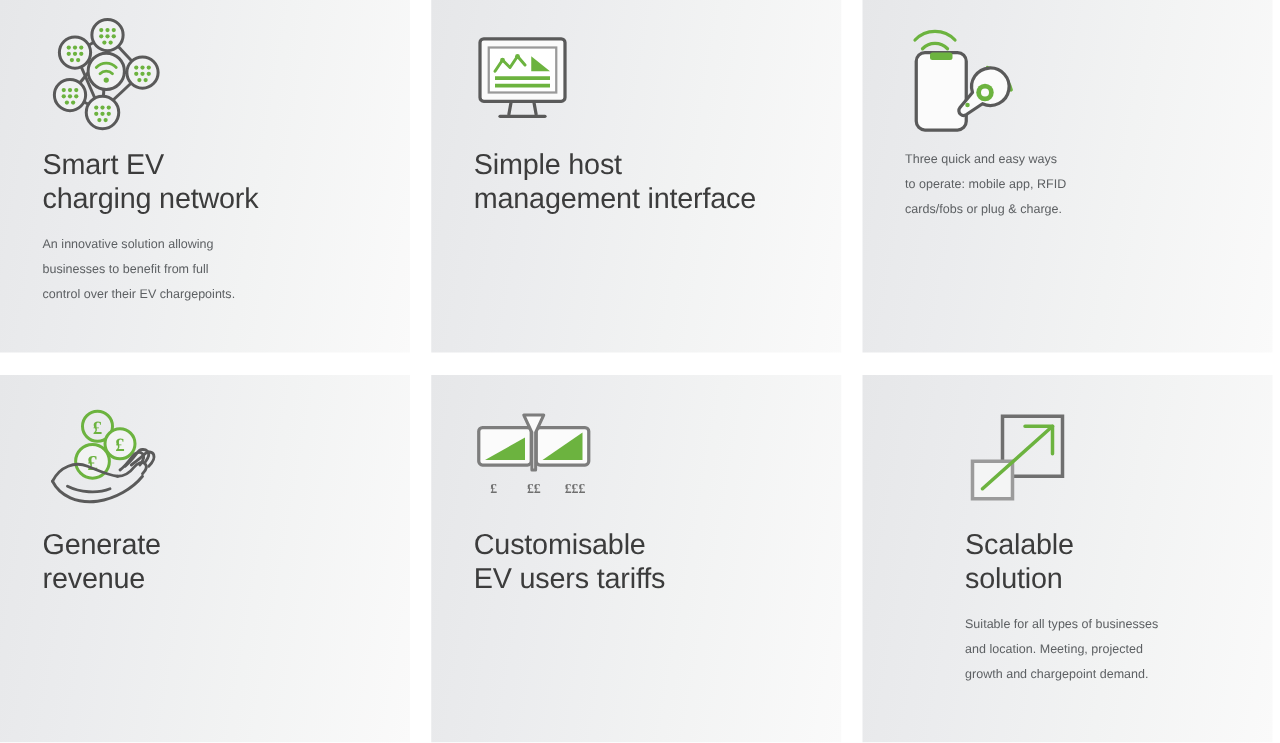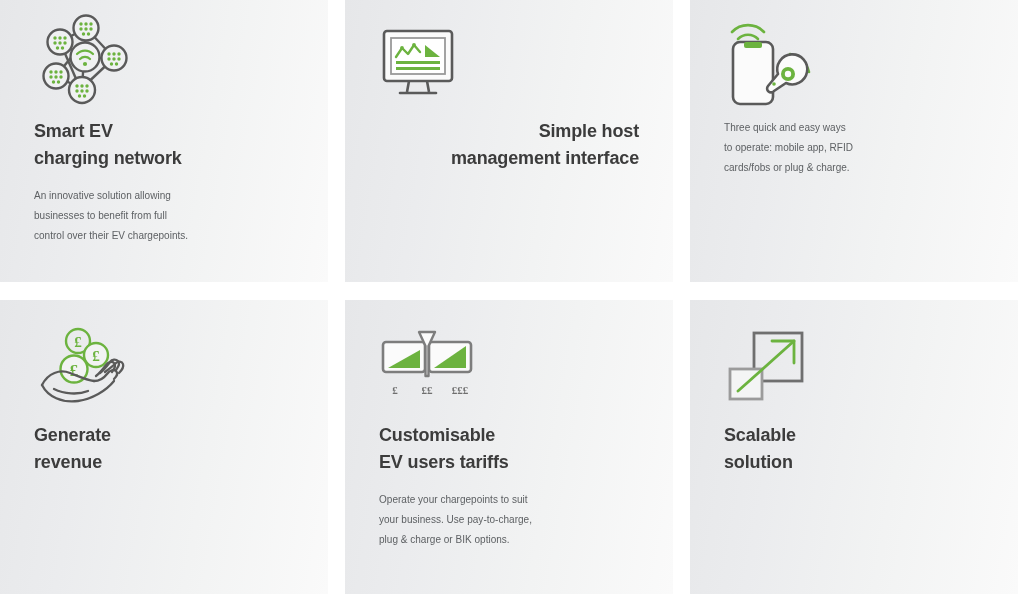--- a/index.html
+++ b/index.html
@@ -22,25 +22,25 @@
   }
 
   .card {
     position: relative;
     background: linear-gradient(100deg, #e6e7e9 0%, #ebecee 28%, #f2f3f3 62%, #fafafa 100%);
     padding: 0;
     overflow: hidden;
   }
 
   .card-1 { grid-column: 1; grid-row: 1; }
-  .card-2 { grid-column: 3; grid-row: 1; text-align: right; }
+  .card-2 { grid-column: 3; grid-row: 1; }
   .card-3 { grid-column: 5; grid-row: 1; }
   .card-4 { grid-column: 1; grid-row: 3; }
   .card-5 { grid-column: 3; grid-row: 3; }
-  .card-6 { grid-column: 5; grid-row: 3; }
+  .card-6 { grid-column: 5; grid-row: 3; padding-left: 48px; }
 
   .card-inner {
     padding: 0 34px;
     height: 100%;
     display: flex;
     flex-direction: column;
   }
 
   .icon-wrap {
     height: 118px;
@@ -50,22 +50,22 @@
     padding-top: 6px;
   }
   .row-2 .icon-wrap {
     height: 122px;
     padding-top: 8px;
   }
 
   .icon-wrap svg { display: block; }
 
   .card-title {
-    font-size: 18px;
-    font-weight: bold;
+    font-size: 23px;
+    font-weight: normal;
     line-height: 27px;
     color: #3c3c3c;
     letter-spacing: -0.15px;
     margin-bottom: 14px;
     white-space: pre-line;
   }
 
   .card-desc {
     font-size: 10px;
     line-height: 19.8px;
@@ -277,40 +277,40 @@
 
           <path d="M40 8 L56 8 L49.5 22 L49.5 52 L46.5 52 L46.5 22 Z" stroke="#7d7d7d" stroke-width="2.4" fill="#fbfbfb" stroke-linejoin="round"></path>
 
           <text x="16" y="70" font-family="'Liberation Serif', serif" font-size="11" font-weight="bold" fill="#6f6f6f" text-anchor="middle">£</text>
           <text x="48" y="70" font-family="'Liberation Serif', serif" font-size="11" font-weight="bold" fill="#6f6f6f" text-anchor="middle">££</text>
           <text x="81" y="70" font-family="'Liberation Serif', serif" font-size="11" font-weight="bold" fill="#6f6f6f" text-anchor="middle">£££</text>
         </svg>
       </div>
       <div class="card-title">Customisable
 EV users tariffs</div>
-      <div class="card-desc">Operate your chargepoints to suit
-your business. Use pay-to-charge,
-plug &amp; charge or BIK options.</div>
     </div>
   </div>
 
   <div class="gutter"></div>
 
   <div class="card card-6 row-2">
     <div class="card-inner">
       <div class="icon-wrap">
         <svg width="84" height="80" viewBox="0 0 84 80">
           <rect x="30" y="8" width="48" height="48" stroke="#6f6f6f" stroke-width="2.8" fill="none"></rect>
           <rect x="6" y="44" width="32" height="30" stroke="#9b9b9b" stroke-width="2.8" fill="#f4f5f5"></rect>
           <g stroke="#6cb33f" stroke-width="2.8" fill="none" stroke-linecap="round" stroke-linejoin="round">
             <line x1="14" y1="66" x2="70" y2="16"></line>
             <polyline points="48,16 70,16 70,38"></polyline>
           </g>
         </svg>
       </div>
       <div class="card-title">Scalable
 solution</div>
+      <div class="card-desc">Suitable for all types of businesses
+and location. Meeting, projected
+growth and chargepoint demand.</div>
     </div>
   </div>
 
   <div class="gutter"></div>
 
 </div>
 
 </body></html>

